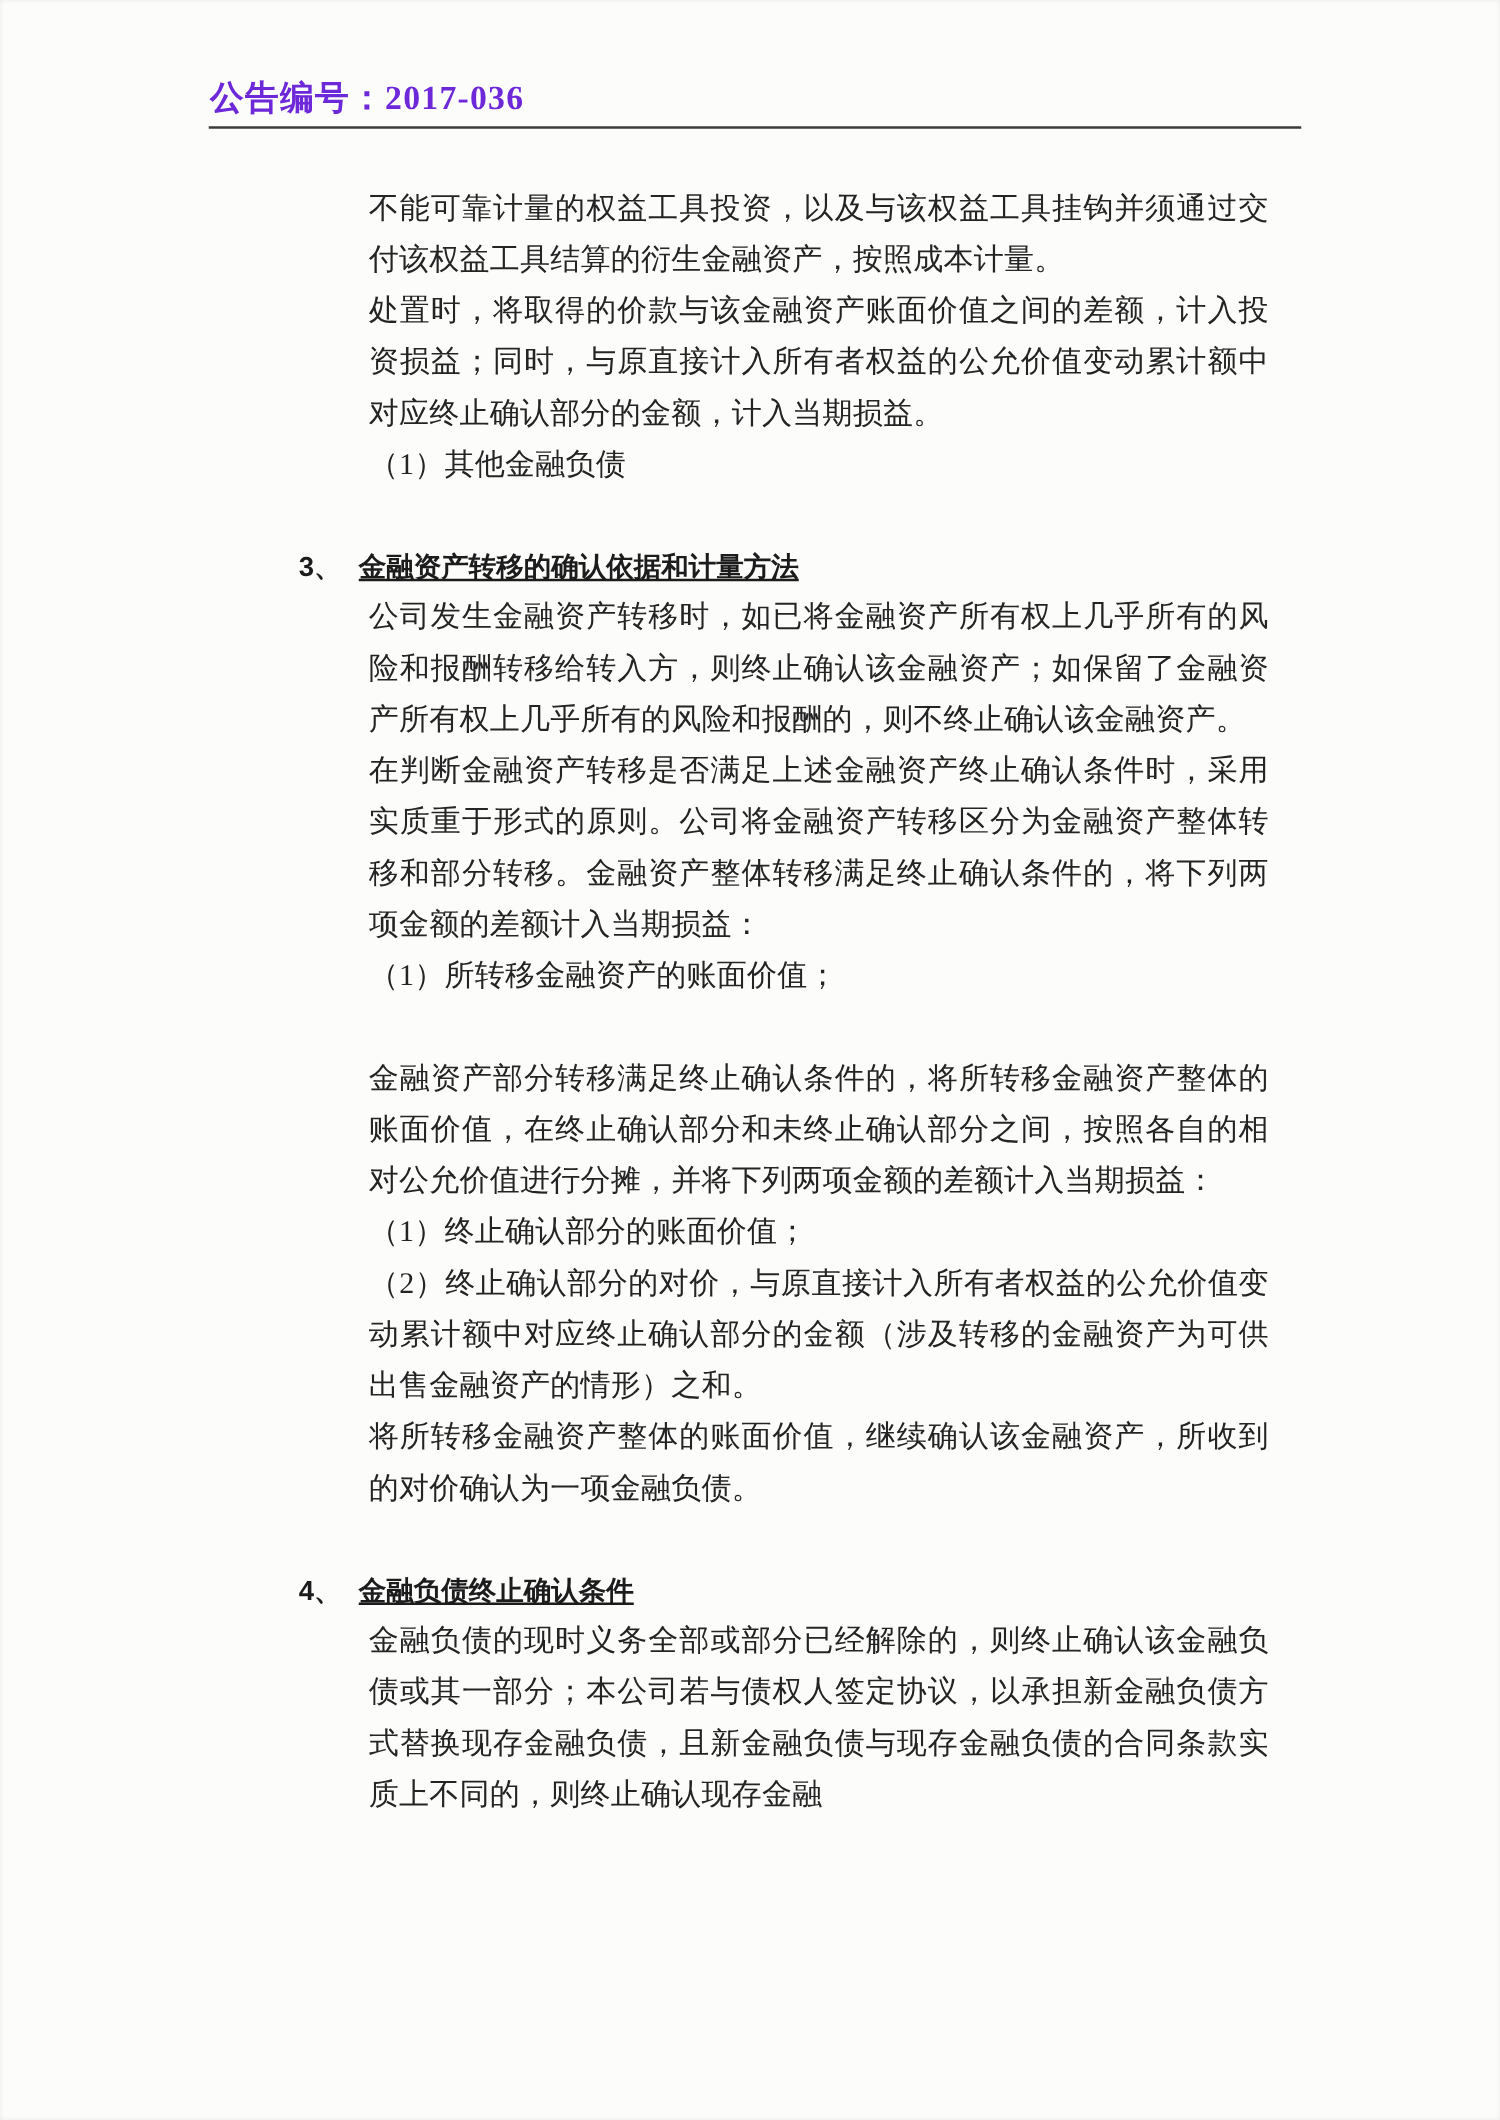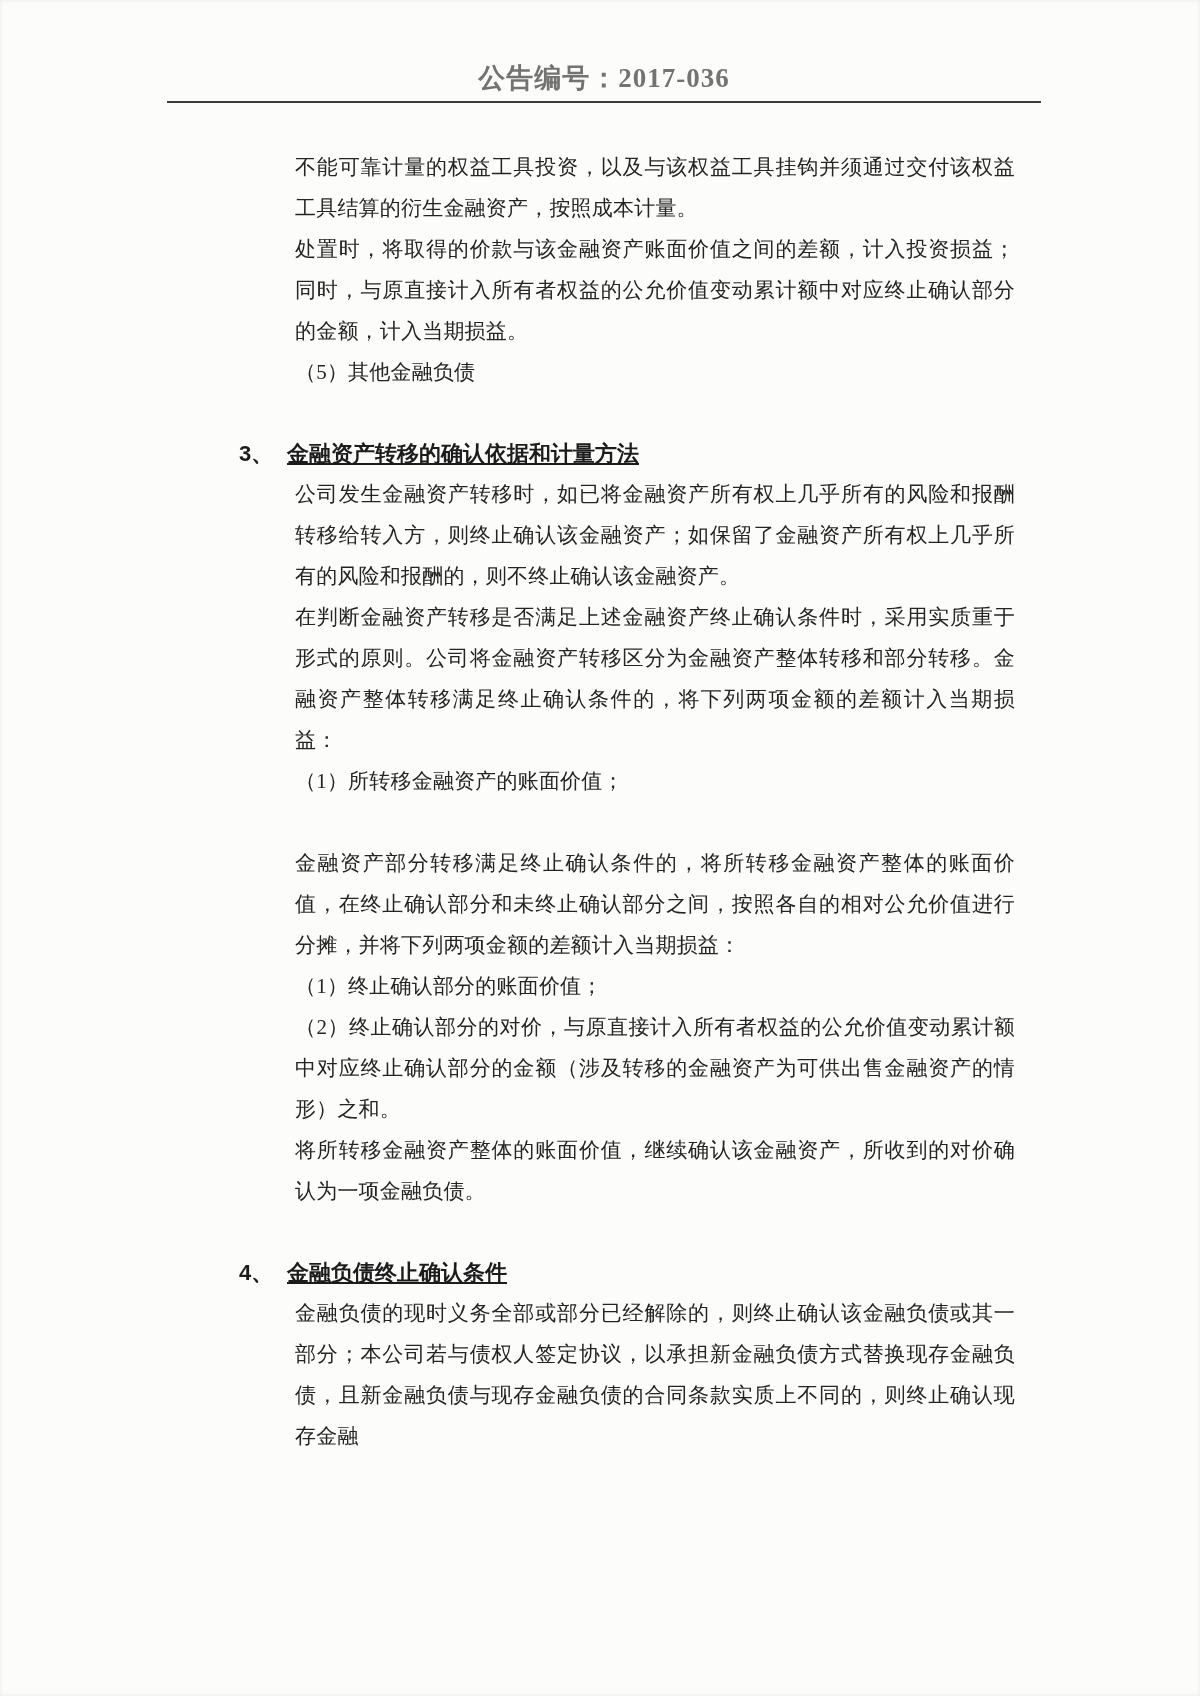--- a/index.html
+++ b/index.html
@@ -16,45 +16,45 @@
     font-family: "Liberation Serif", serif;
     color: #242424;
     overflow: hidden;
     box-shadow: 0 0 4px rgba(0,0,0,0.08) inset;
   }
   .page-header {
     position: absolute;
     top: 60px;
     left: 168px;
     width: 872px;
-    text-align: center;
+    text-align: left;
     font-size: 27px;
     font-weight: bold;
     letter-spacing: 1px;
-    color: #737373;
+    color: #6d28d9;
     white-space: nowrap;
   }
   .header-rule {
     position: absolute;
     top: 101px;
     left: 167px;
     width: 874px;
     height: 2px;
     background: #3c3c3c;
   }
   .content {
     position: absolute;
     top: 147px;
     left: 239px;
     width: 778px;
   }
   .para {
     margin: 0 0 0 56px;
     width: 720px;
-    font-size: 21px;
+    font-size: 24px;
     line-height: 41px;
     text-align: justify;
     text-justify: inter-character;
     letter-spacing: 0.2px;
   }
   .section-heading {
     display: flex;
     align-items: baseline;
     margin-top: 40px;
     font-family: "Liberation Sans", sans-serif;
@@ -85,21 +85,21 @@
   <div class="page-header">
     <span>公告编号：2017-036</span>
   </div>
 
   <div class="header-rule"></div>
 
   <div class="content">
 
     <div class="para">不能可靠计量的权益工具投资，以及与该权益工具挂钩并须通过交付该权益工具结算的衍生金融资产，按照成本计量。</div>
     <div class="para">处置时，将取得的价款与该金融资产账面价值之间的差额，计入投资损益；同时，与原直接计入所有者权益的公允价值变动累计额中对应终止确认部分的金额，计入当期损益。</div>
-    <div class="para">（5）其他金融负债</div>
+    <div class="para">（1）其他金融负债</div>
 
     <div>
       <div class="section-heading">
         <span class="sec-num">3、</span>
         <span class="sec-title">金融资产转移的确认依据和计量方法</span>
       </div>
       <div class="para">公司发生金融资产转移时，如已将金融资产所有权上几乎所有的风险和报酬转移给转入方，则终止确认该金融资产；如保留了金融资产所有权上几乎所有的风险和报酬的，则不终止确认该金融资产。</div>
       <div class="para">在判断金融资产转移是否满足上述金融资产终止确认条件时，采用实质重于形式的原则。公司将金融资产转移区分为金融资产整体转移和部分转移。金融资产整体转移满足终止确认条件的，将下列两项金额的差额计入当期损益：</div>
       <div class="para">（1）所转移金融资产的账面价值；</div>
 

